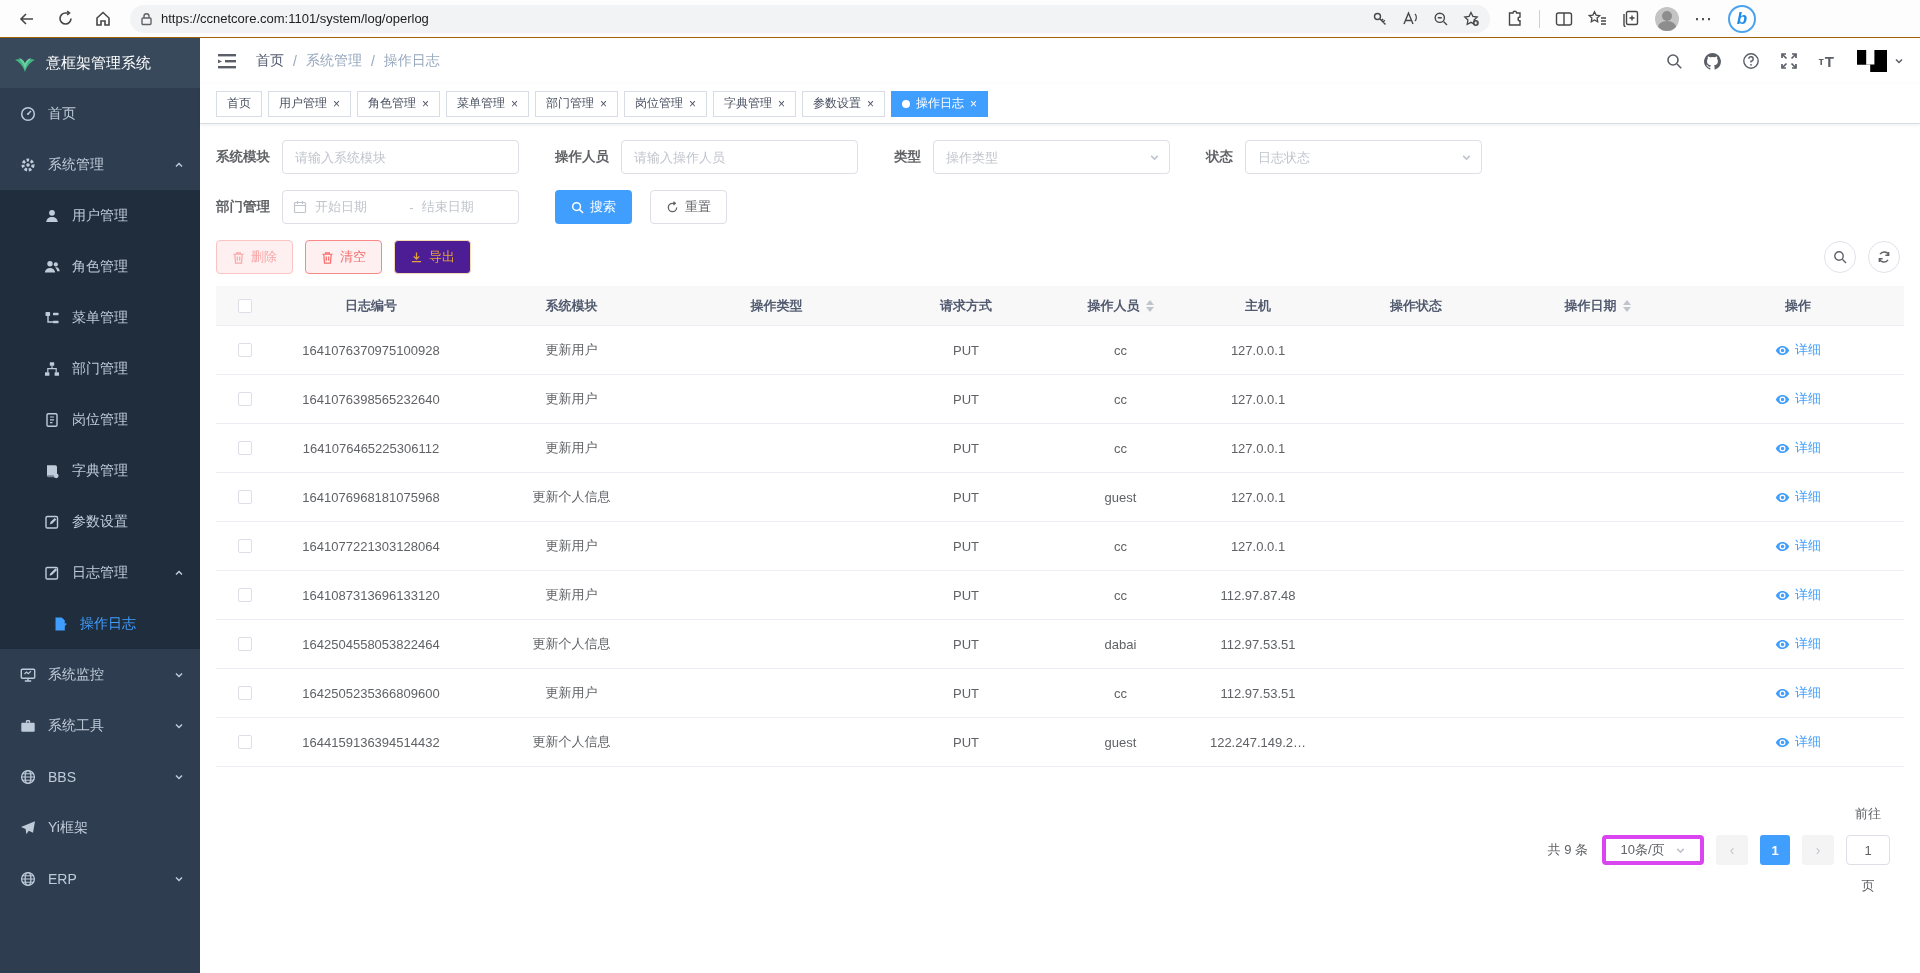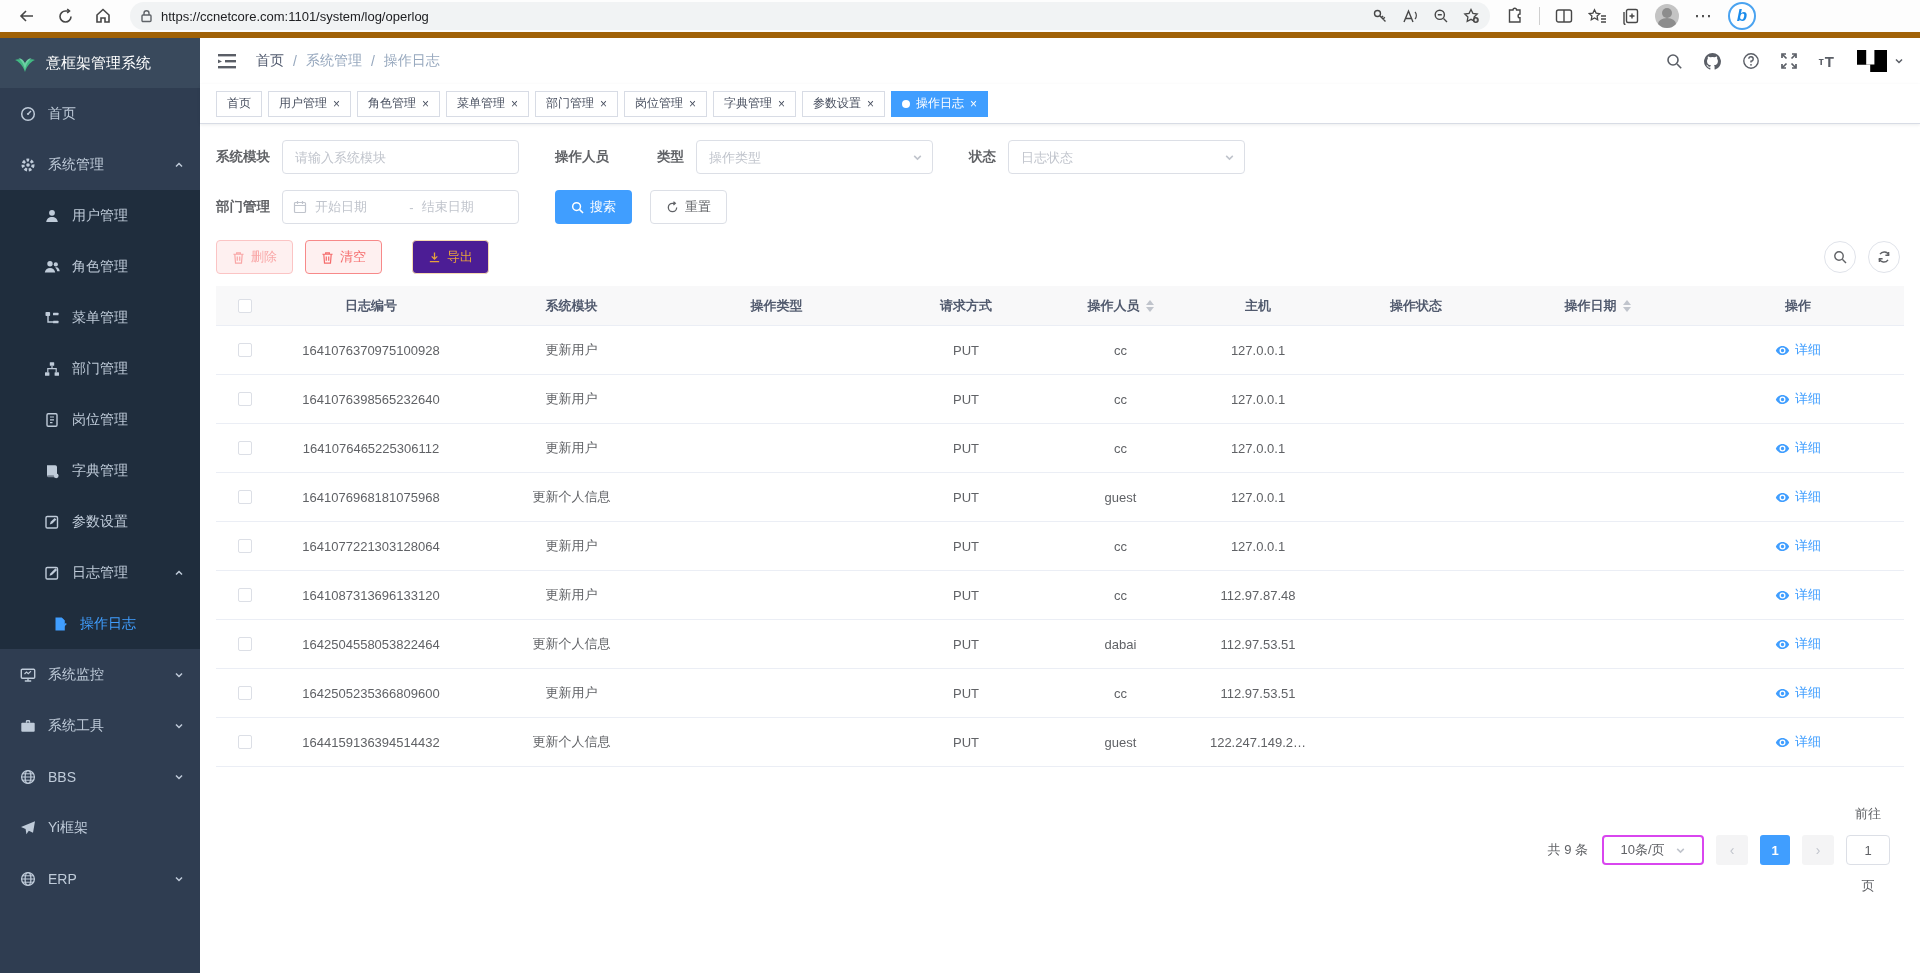--- a/index.html
+++ b/index.html
@@ -1,20 +1,20 @@
 <!DOCTYPE html>
 <html><head>
 <meta charset="utf-8">
 <style>
   * { margin:0; padding:0; box-sizing:border-box; }
   html,body { width:1920px; height:973px; overflow:hidden; background:#fff;
     font-family:"Liberation Sans","DejaVu Sans",sans-serif; }
 
   
-  .browser-bar { height:38px; background:#fdfdfd; border-bottom:6px solid #a16207;
+  .browser-bar { height:38px; background:#fdfdfd; border-bottom:1px solid #a16207;
     display:flex; align-items:center; padding:0 10px; gap:4px; }
   .chrome-btn { width:34px; height:30px; display:flex; align-items:center; justify-content:center;
     color:#474747; border-radius:4px; cursor:pointer; flex:none; }
   .url-pill { flex:1; max-width:1360px; height:28px; background:#f1f3f4; border-radius:14px;
     display:flex; align-items:center; padding:0 10px; margin:0 6px; gap:8px; }
   .url-text { flex:1; font-size:13px; color:#202124; white-space:nowrap; overflow:hidden; }
   .pill-icons { display:flex; align-items:center; gap:14px; color:#474747; }
   .chrome-icons { display:flex; align-items:center; gap:15px; color:#474747; padding:0 6px; }
   .chrome-divider { width:1px; height:18px; background:#cfcfcf; }
   .avatar-circle { width:24px; height:24px; border-radius:50%; background:#c4c4c4; position:relative; overflow:hidden; }
@@ -76,21 +76,21 @@
   .date-range { width:237px; height:34px; border:1px solid #dcdfe6; border-radius:4px; display:flex;
     align-items:center; padding:0 10px; gap:8px; color:#c0c4cc; font-size:13px; }
   .date-range .dr-part { flex:1; }
   .btn { height:34px; border-radius:4px; font-size:13px; display:inline-flex; align-items:center;
     gap:6px; padding:0 15px; cursor:pointer; border:1px solid transparent; font-family:inherit; }
   .btn svg { width:13px; height:13px; }
   .btn-search { background:#409eff; color:#fff; margin-right:18px; }
   .btn-reset { background:#fff; color:#606266; border-color:#dcdfe6; }
   .toolbar-row { display:flex; align-items:center; margin:2px 0 12px; }
   .btn-delete { background:#fef0f0; color:#f9a7a7; border-color:#fbc4c4; margin-right:12px; }
-  .btn-clear { background:#fef0f0; color:#f56c6c; border-color:#f78989; margin-right:30px; }
+  .btn-clear { background:#fef0f0; color:#f56c6c; border-color:#f78989; margin-right:12px; }
   .btn-export { background:#4c1d95; color:#e6a23c; border-color:#f5dab1; }
   .toolbar-right { margin-left:auto; display:flex; gap:12px; padding-right:4px; }
   .circle-btn { width:32px; height:32px; border-radius:50%; border:1px solid #e0e3ea; background:#fff;
     display:flex; align-items:center; justify-content:center; color:#606266; cursor:pointer; }
   .circle-btn svg { width:14px; height:14px; }
 
   
   .grid-row { display:grid; grid-template-columns:58px 194px 207px 203px 176px 133px 142px 174px 189px 1fr; align-items:center; }
   .thead { height:40px; background:#f8f8f9; border-bottom:1px solid #ebeef5; font-size:13px; font-weight:bold; color:#515a6e; }
   .th, .td { text-align:center; display:flex; align-items:center; justify-content:center; gap:2px; }
@@ -100,21 +100,21 @@
   .sort i { width:0; height:0; border-left:4px solid transparent; border-right:4px solid transparent; display:block; }
   .sort .s-up { border-bottom:5px solid #c0c4cc; margin-bottom:2px; }
   .sort .s-down { border-top:5px solid #c0c4cc; }
   .detail-link { color:#409eff; display:inline-flex; align-items:center; gap:5px; cursor:pointer; font-size:13px; }
   .detail-link svg { width:15px; height:15px; }
 
   
   .pagination { display:flex; align-items:center; justify-content:flex-end; gap:12px; margin-top:38px;
     font-size:13px; color:#606266; padding-right:14px; }
   .pg-total { margin-right:2px; }
-  .pg-size { width:102px; height:30px; border:2px solid #d946ef; border-radius:4px; display:flex;
+  .pg-size { width:102px; height:30px; border:4px solid #d946ef; border-radius:4px; display:flex;
     align-items:center; justify-content:center; gap:10px; color:#606266; cursor:pointer; }
   .pg-btn { min-width:32px; height:30px; background:#f4f4f5; border-radius:3px; display:flex;
     align-items:center; justify-content:center; color:#c0c4cc; cursor:pointer; font-size:14px; }
   .pg-page { min-width:30px; height:30px; background:#409eff; color:#fff; border-radius:3px;
     display:flex; align-items:center; justify-content:center; font-weight:bold; cursor:pointer; }
   .pg-goto { display:flex; align-items:center; gap:12px;flex-direction:column; }
   .pg-goto input { width:44px; height:30px; border:1px solid #dcdfe6; border-radius:4px; text-align:center;
     font-size:13px; color:#606266; outline:none; font-family:inherit; }
   svg { display:block; }
 </style>
@@ -504,20 +504,23 @@
 
       <div class="filter-row">
         <div class="f-group">
           <span class="f-label">系统模块</span>
           <span class="f-input">
               <input placeholder="请输入系统模块" style="">
             </span>
         </div>
         <div class="f-group">
           <span class="f-label">操作人员</span>
+          <span class="f-input">
+              <input placeholder="请输入操作人员" style="">
+            </span>
         </div>
         <div class="f-group">
           <span class="f-label">类型</span>
           <span class="f-input">
             <input readonly="" placeholder="操作类型" style="">
             <span class="sel-caret">
                 <svg width="11" height="11" viewBox="0 0 10 10" fill="none" stroke="#c0c4cc" stroke-width="1.4">
                   <path d="M2 3.5l3 3 3-3"></path>
                 </svg>
               </span>

